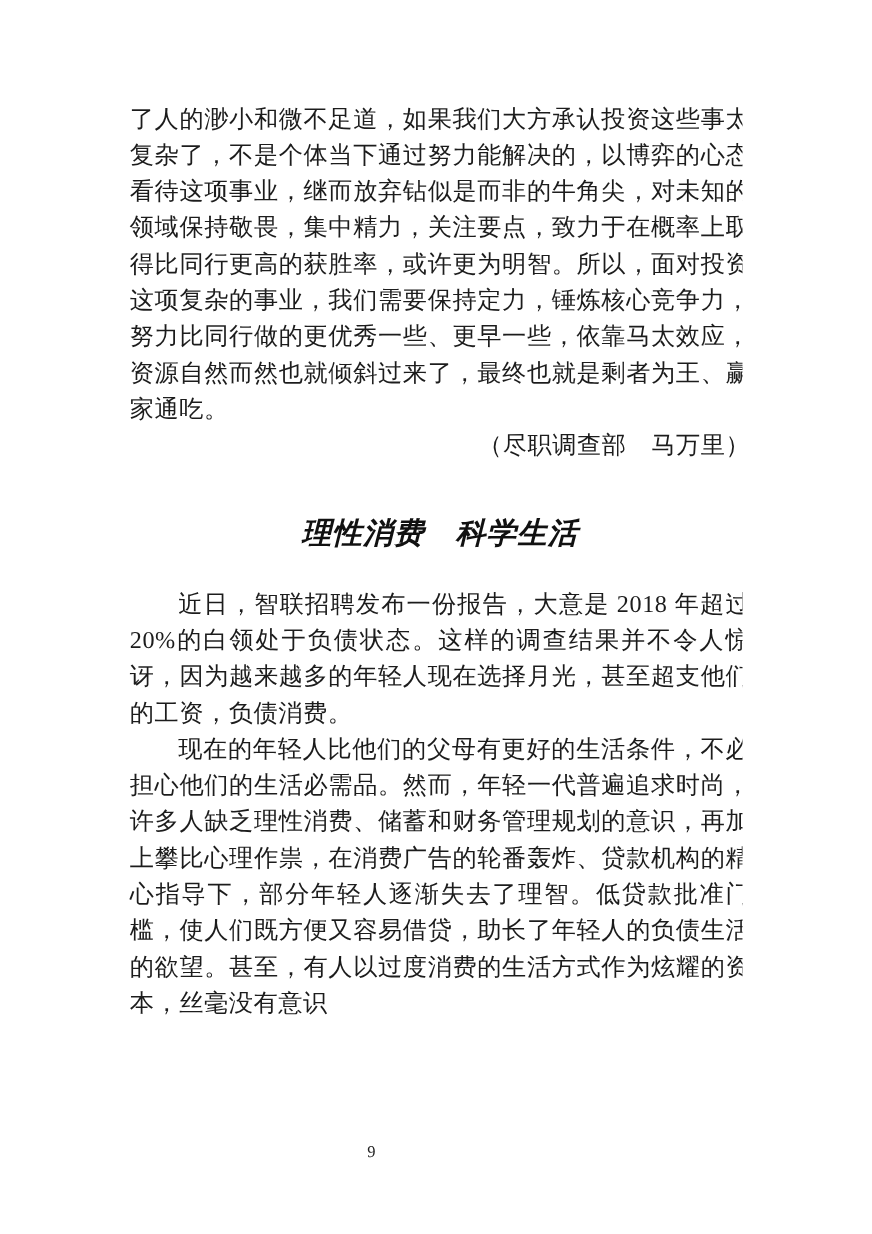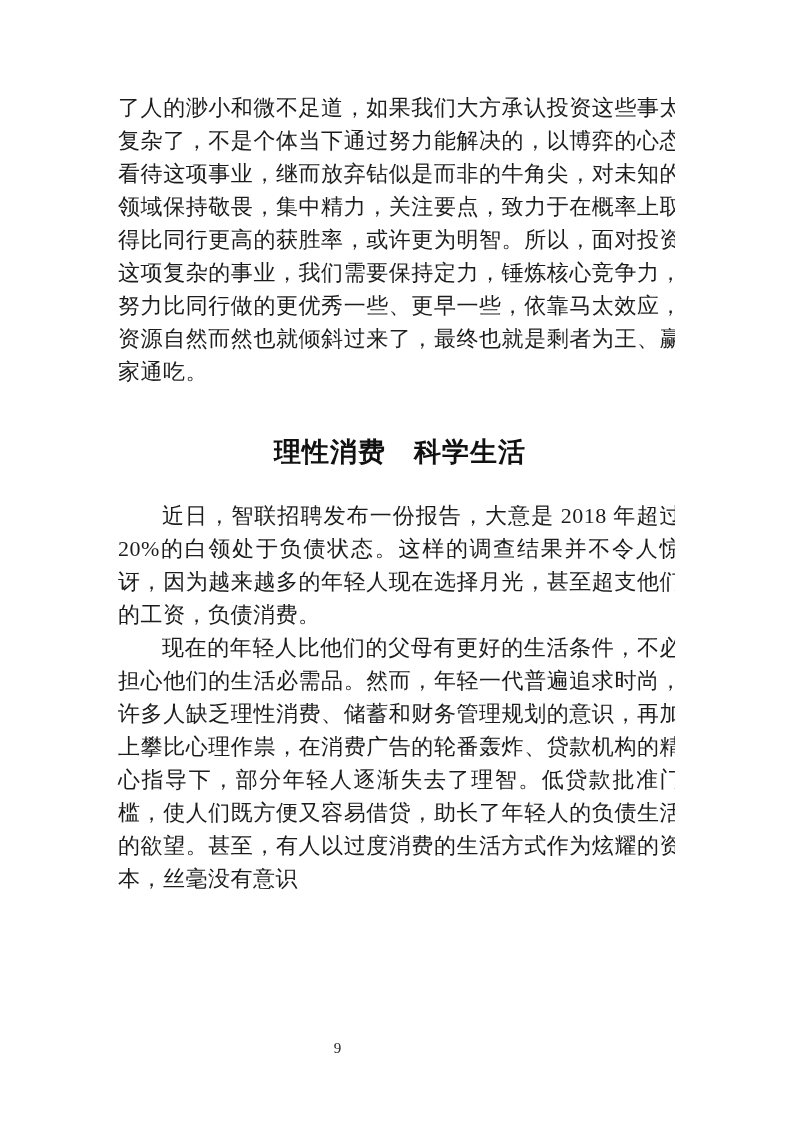--- a/index.html
+++ b/index.html
@@ -44,20 +44,21 @@
   }
   .article-title {
     font-family: "Liberation Sans", "DejaVu Sans", sans-serif;
     font-size: 27px;
     font-weight: bold;
     line-height: 40px;
     color: #111111;
     text-align: center;
     margin: 44px 0 27px 0;
     letter-spacing: 1px;
+    font-style: italic;
   }
   .indent-para {
     text-indent: 2em;
   }
   .page-number {
     position: absolute;
     left: 0;
     right: 0;
     top: 1038px;
     text-align: center;
@@ -68,20 +69,21 @@
   }
 </style>
 </head>
 <body>
 
 <div class="page">
   <div class="text-block">
 
     <p class="body-text continuation">了人的渺小和微不足道，如果我们大方承认投资这些事太复杂了，不是个体当下通过努力能解决的，以博弈的心态看待这项事业，继而放弃钻似是而非的牛角尖，对未知的领域保持敬畏，集中精力，关注要点，致力于在概率上取得比同行更高的获胜率，或许更为明智。所以，面对投资这项复杂的事业，我们需要保持定力，锤炼核心竞争力，努力比同行做的更优秀一些、更早一些，依靠马太效应，资源自然而然也就倾斜过来了，最终也就是剩者为王、赢家通吃。</p>
 
+    <p class="attribution">（尽职调查部　马万里）</p>
 
     <h1 class="article-title">理性消费　科学生活</h1>
 
     <p class="body-text indent-para">近日，智联招聘发布一份报告，大意是 2018 年超过 20%的白领处于负债状态。这样的调查结果并不令人惊讶，因为越来越多的年轻人现在选择月光，甚至超支他们的工资，负债消费。</p>
 
 
     <p class="body-text indent-para">现在的年轻人比他们的父母有更好的生活条件，不必担心他们的生活必需品。然而，年轻一代普遍追求时尚，许多人缺乏理性消费、储蓄和财务管理规划的意识，再加上攀比心理作祟，在消费广告的轮番轰炸、贷款机构的精心指导下，部分年轻人逐渐失去了理智。低贷款批准门槛，使人们既方便又容易借贷，助长了年轻人的负债生活的欲望。甚至，有人以过度消费的生活方式作为炫耀的资本，丝毫没有意识</p>
 
   </div>
 

